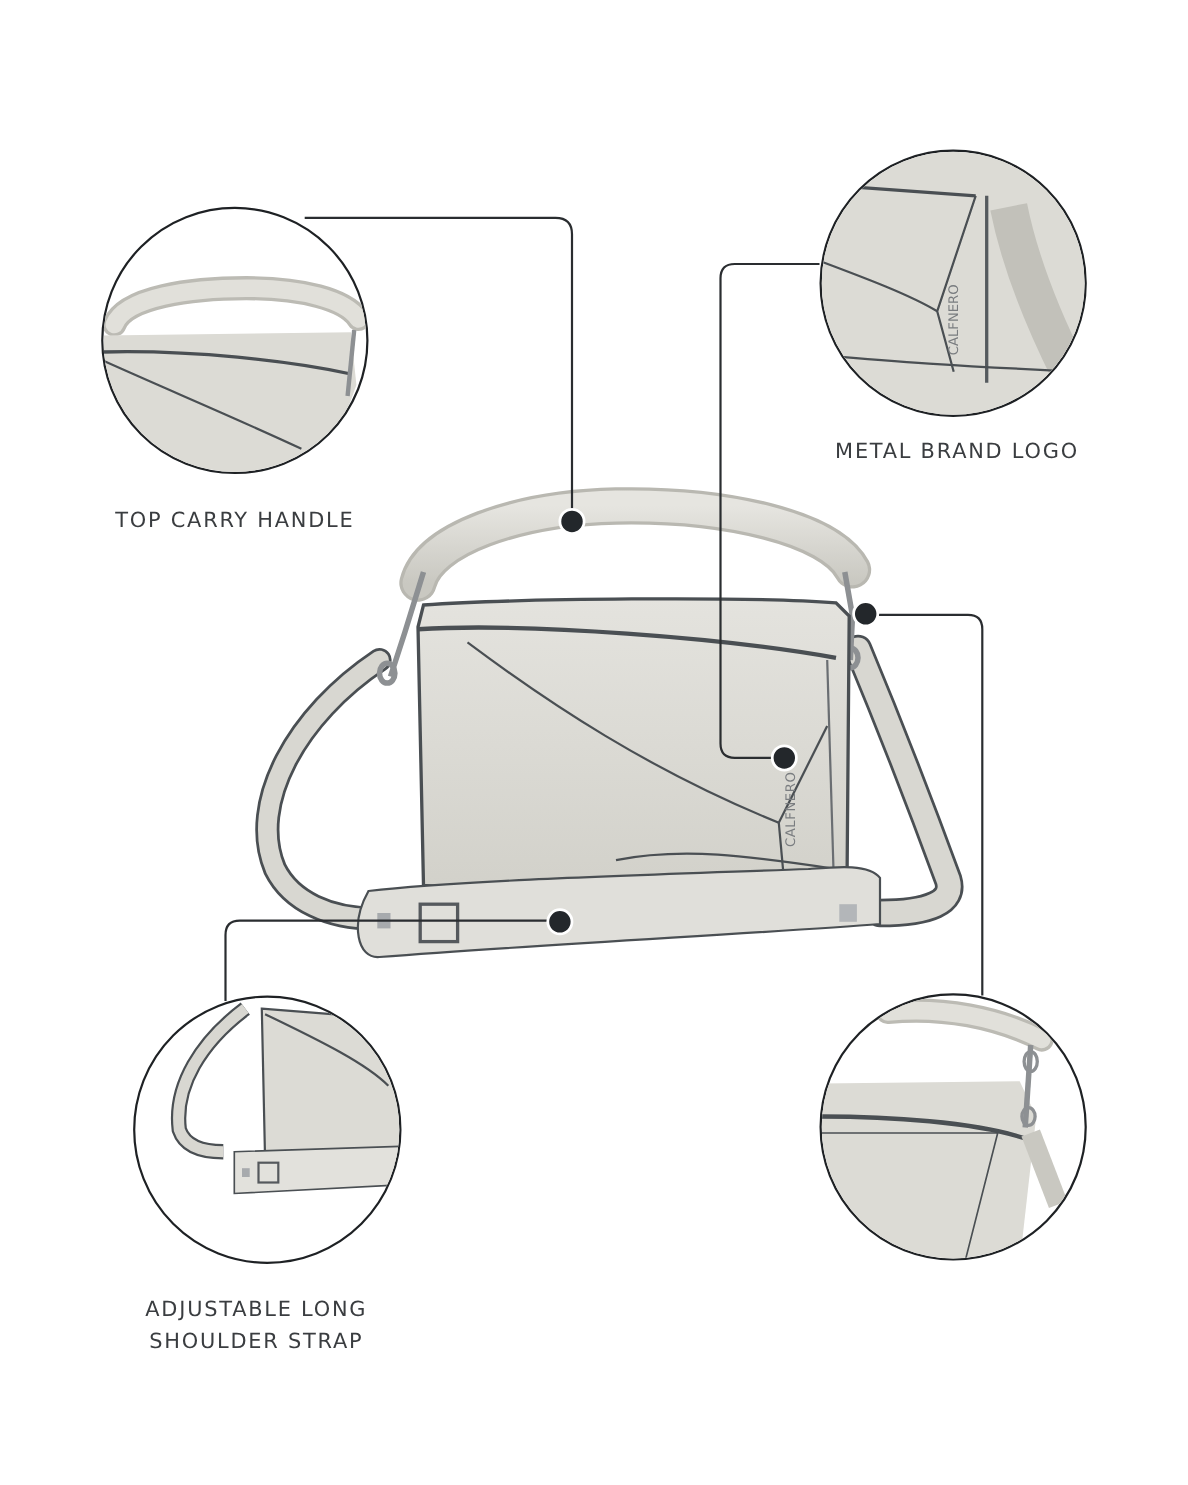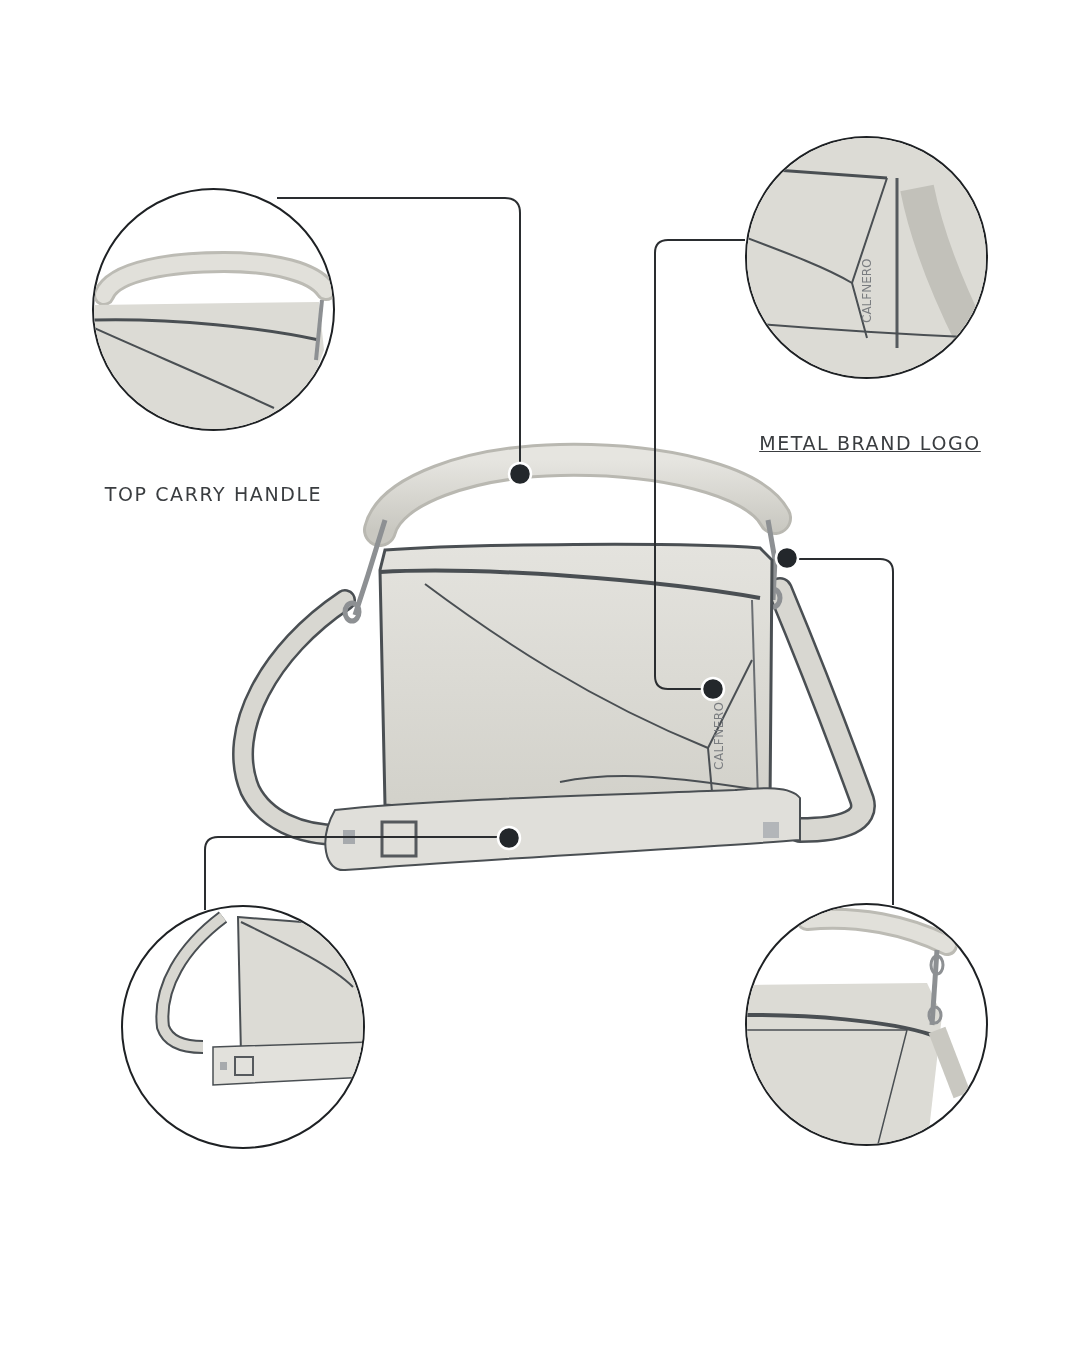--- a/index.html
+++ b/index.html
@@ -87,47 +87,49 @@
   <div class="detail-circle" style="left:92px;top:188px;width:243px;height:243px;">
     <svg width="243" height="243" viewBox="0 0 243 243">
       <path d="M 10 105 C 20 80, 80 72, 130 72 C 180 72, 220 82, 232 100" fill="none" stroke="#bcbbb4" stroke-width="22" stroke-linecap="round"></path>
       <path d="M 10 105 C 20 80, 80 72, 130 72 C 180 72, 220 82, 232 100" fill="none" stroke="#e1e0da" stroke-width="16" stroke-linecap="round"></path>
       <path d="M 0 115 L 225 112 L 230 160 L 200 243 L 0 243 Z" fill="#dcdbd5"></path>
       <path d="M 0 130 C 80 128, 170 138, 225 150" fill="none" stroke="#4a4f53" stroke-width="3"></path>
       <path d="M 0 138 C 60 165, 120 190, 180 218" fill="none" stroke="#4a4f53" stroke-width="2"></path>
       <path d="M 228 110 L 222 170" fill="none" stroke="#8d9093" stroke-width="4"></path>
     </svg>
   </div>
-  <div class="label" style="left:92px;top:480px;width:243px;">TOP CARRY HANDLE</div>
+  <div class="label" style="left:92px;top:459px;width:243px;">TOP CARRY HANDLE</div>
 
   <div class="detail-circle" style="left:745px;top:136px;width:243px;height:243px;">
     <svg width="243" height="243" viewBox="0 0 243 243">
       <rect x="0" y="0" width="243" height="243" fill="#dcdbd5"></rect>
       <path d="M 0 30 L 140 40" fill="none" stroke="#4a4f53" stroke-width="3"></path>
       <path d="M 0 100 C 40 115, 80 130, 105 145" fill="none" stroke="#4a4f53" stroke-width="2"></path>
       <path d="M 140 40 L 105 145 L 120 200" fill="none" stroke="#4a4f53" stroke-width="2"></path>
       <path d="M 150 40 L 150 210" fill="none" stroke="#555a5e" stroke-width="3"></path>
       <path d="M 170 50 C 180 100, 200 150, 225 200" fill="none" stroke="#c2c1ba" stroke-width="34"></path>
       <path d="M 0 185 C 60 190, 120 195, 240 200" fill="none" stroke="#4a4f53" stroke-width="2"></path>
       <text transform="translate(124,185) rotate(-90)" font-size="12" fill="#7a7d80" font-family="DejaVu Sans, sans-serif">CALFNERO</text>
     </svg>
   </div>
-  <div class="label" style="left:740px;top:429px;width:260px;text-decoration:underline;">METAL BRAND LOGO</div>
+  <div class="label" style="left:740px;top:396px;width:260px;">METAL BRAND LOGO</div>
 
   <div class="detail-circle" style="left:121px;top:905px;width:244px;height:244px;">
     <svg width="244" height="244" viewBox="0 0 244 244">
       <path d="M 100 10 C 60 40, 35 80, 40 120 C 45 135, 60 140, 80 140" fill="none" stroke="#4a4f53" stroke-width="14"></path>
       <path d="M 100 10 C 60 40, 35 80, 40 120 C 45 135, 60 140, 80 140" fill="none" stroke="#d8d7d1" stroke-width="10"></path>
       <path d="M 115 10 L 244 20 L 244 150 L 118 148 Z" fill="#dcdbd5" stroke="#4a4f53" stroke-width="2"></path>
       <path d="M 118 15 C 170 40, 210 60, 230 80" fill="none" stroke="#4a4f53" stroke-width="2"></path>
       <path d="M 90 140 L 244 135 L 244 170 L 90 178 Z" fill="#e2e1dc" stroke="#4a4f53" stroke-width="1.5"></path>
       <rect x="112" y="150" width="18" height="18" fill="none" stroke="#55595d" stroke-width="2"></rect>
       <rect x="97" y="155" width="7" height="8" fill="#a7aaad"></rect>
     </svg>
   </div>
+  <div class="label" style="left:113px;top:1176px;width:240px;">ADJUSTABLE LONG
+SHOULDER STRAP</div>
 
   <div class="detail-circle" style="left:745px;top:903px;width:243px;height:243px;">
     <svg width="243" height="243" viewBox="0 0 243 243">
       <path d="M 60 15 C 110 10, 160 20, 200 40" fill="none" stroke="#bcbbb4" stroke-width="22" stroke-linecap="round"></path>
       <path d="M 60 15 C 110 10, 160 20, 200 40" fill="none" stroke="#e1e0da" stroke-width="16" stroke-linecap="round"></path>
       <path d="M 0 80 L 180 78 L 195 110 L 180 243 L 0 243 Z" fill="#dcdbd5"></path>
       <path d="M 0 110 C 60 110, 140 115, 185 130" fill="none" stroke="#4a4f53" stroke-width="4"></path>
       <path d="M 0 125 L 160 125 L 130 243" fill="none" stroke="#4a4f53" stroke-width="1.5"></path>
       <path d="M 190 45 L 185 120" fill="none" stroke="#8d9093" stroke-width="5"></path>
       <ellipse cx="190" cy="60" rx="6" ry="9" fill="none" stroke="#8d9093" stroke-width="3"></ellipse>

